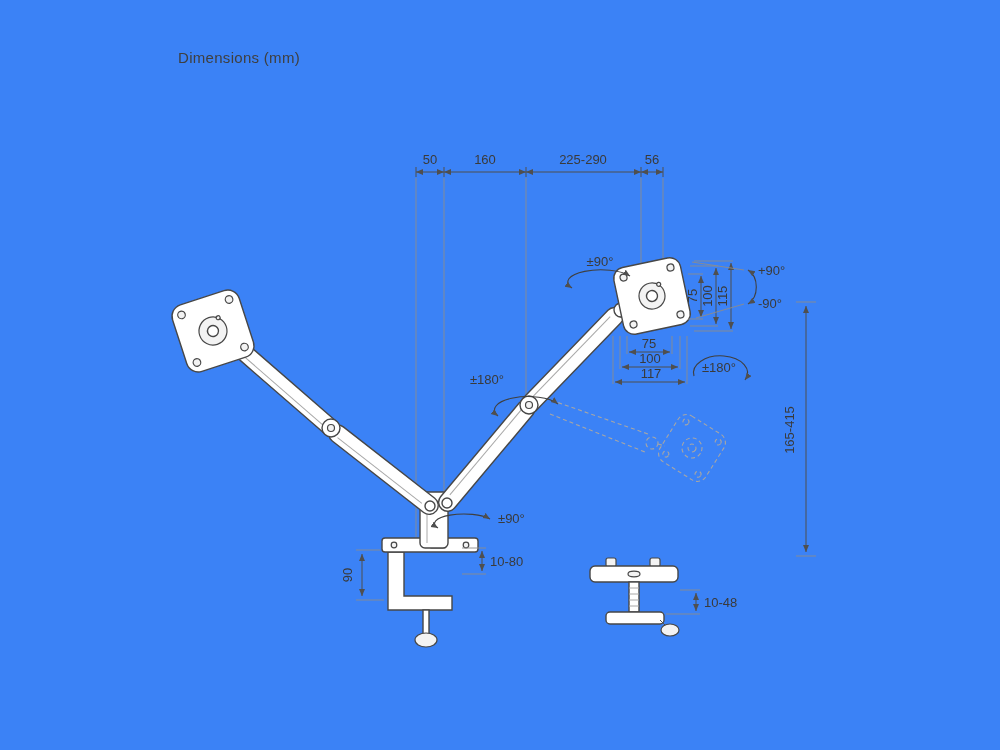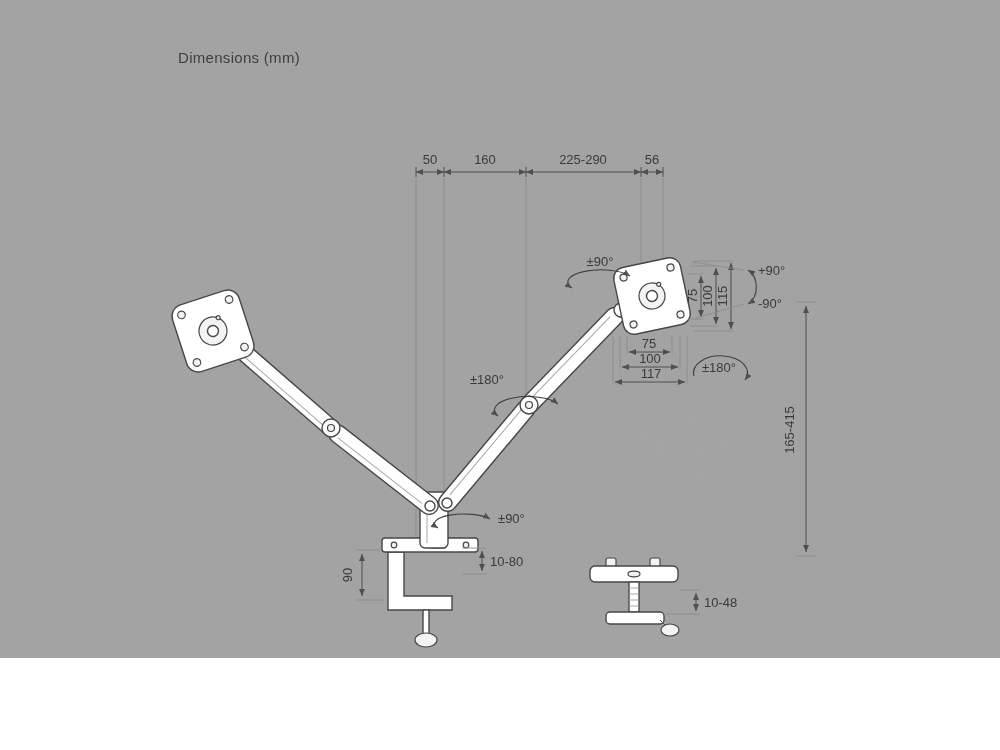--- a/index.html
+++ b/index.html
@@ -1,16 +1,16 @@
 <!DOCTYPE html>
 <html><head>
 <meta charset="utf-8">
 <style>
   html,body{margin:0;padding:0;background:#ffffff;}
-  .canvas{width:1000px;height:658px;position:relative;background:#a3a3a3;overflow:hidden;}
+  .canvas{width:1000px;height:750px;position:relative;background:#3b82f6;overflow:hidden;}
   svg{display:block;}
   .ext  { stroke:#8c8c8c; stroke-width:0.9; fill:none; }
   .dim  { stroke:#4f4f4f; stroke-width:1; fill:none; }
   .arr  { fill:#4f4f4f; }
   .part { fill:#ffffff; stroke:#474747; stroke-width:1.4; }
   .partfill { fill:#f3f3f3; stroke:#474747; stroke-width:1.2; }
   .inner{ stroke:#a8a8a8; stroke-width:1; fill:none; }
   .ghost{ fill:none; stroke:#a6a6a6; stroke-width:1.1; stroke-dasharray:4 3; }
   .arc  { fill:none; stroke:#3f3f3f; stroke-width:1.1; }
   text.lbl{ font-family:"Liberation Sans",sans-serif; font-size:13px; fill:#3a3a3a; }

